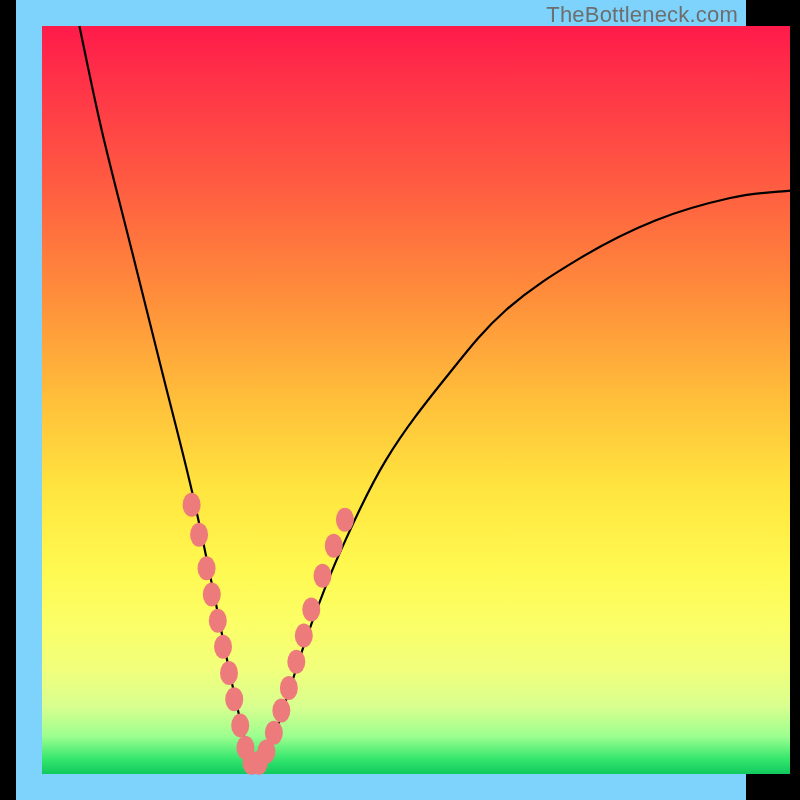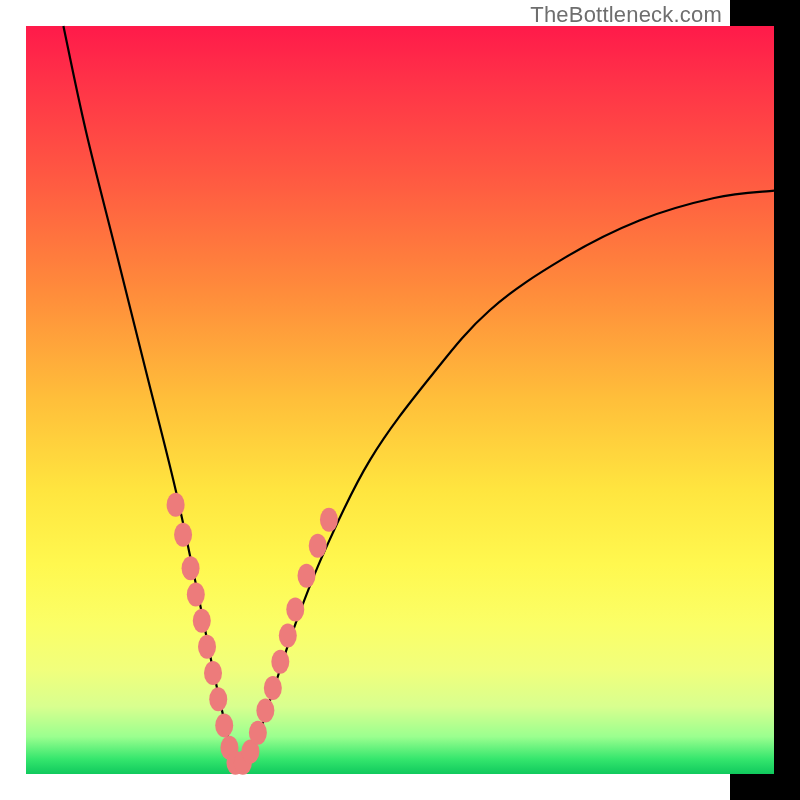--- a/index.html
+++ b/index.html
@@ -7,24 +7,24 @@
     padding: 0;
     width: 800px;
     height: 800px;
     background: #000;
     overflow: hidden;
     font-family: Arial, Helvetica, sans-serif;
   }
   .frame {
     position: absolute;
     top: 0;
-    left: 0;
+    left: 16px;
     width: 730px;
     height: 800px;
-    background: #ffffff;
+    background: #7dd3fc;
   }
   .plot-area {
     position: absolute;
     top: 26px;
     left: 26px;
     width: 748px;
     height: 748px;
     
     background: linear-gradient(to bottom,
       #ff1a4a 0%,

